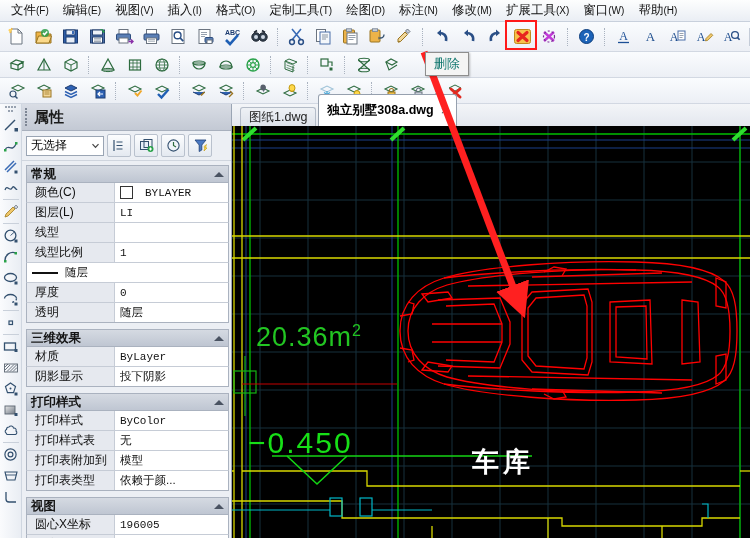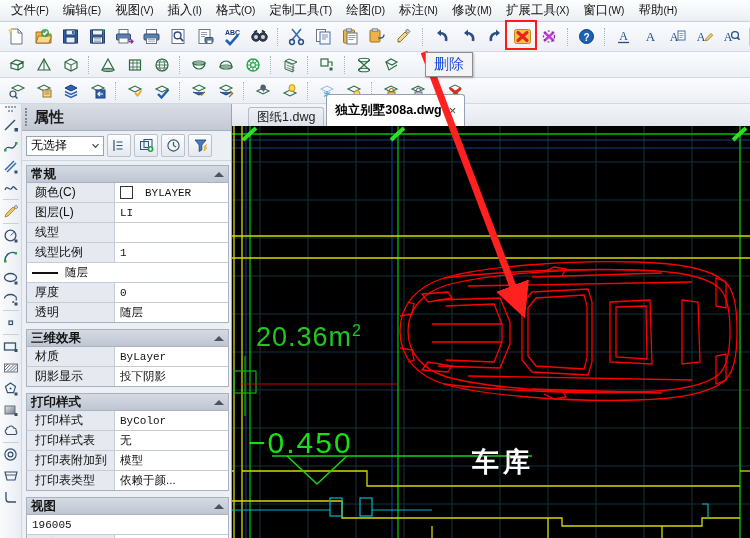--- a/index.html
+++ b/index.html
@@ -84,21 +84,21 @@
     font-size:12px;color:#101010;}
   .pval{flex:1;background:#fff;display:flex;align-items:center;padding-left:5px;
     box-sizing:border-box;font-size:11.5px;color:#111;gap:4px;overflow:hidden;white-space:nowrap;}
   .pval.mono{font-family:"Liberation Mono",monospace;font-size:11px;gap:12px;}
   .colorbox{width:11px;height:11px;border:1px solid #333;background:#fff;flex:none;}
   .lw-line{display:inline-block;width:26px;height:0;border-top:2px solid #111;margin-right:3px;vertical-align:middle;}
 
   
   #doc-tabs{position:absolute;left:232px;top:104px;width:518px;height:22px;
     background:linear-gradient(#f3f5f8,#e3e7ee);display:flex;align-items:flex-end;
-    padding-left:16px;box-sizing:border-box;}
+    padding-left:8px;box-sizing:border-box;}
   .dtab{height:19px;display:flex;align-items:center;padding:0 8px;font-size:12.5px;
     border:1px solid #b4bcc8;border-bottom:none;border-radius:3px 3px 0 0;
     background:linear-gradient(#eef1f5,#dde2ea);color:#222;margin-right:2px;box-sizing:border-box;}
   .dtab.active{background:#fff;height:32px;font-weight:bold;color:#000;border-color:#96a0ae;}
   .dtab .tclose{margin-left:7px;font-size:13px;color:#444;font-weight:normal;}
 
   #canvas{position:absolute;left:232px;top:126px;width:518px;height:412px;
     background:#000;overflow:hidden;}
   #canvas svg{position:absolute;left:0;top:0;}
 
@@ -107,21 +107,21 @@
   #lbl-area .sup{font-size:16px;vertical-align:super;}
   #lbl-elev{left:16px;top:300px;font-size:30px;color:#17e017;letter-spacing:2px;}
   #lbl-garage{left:240px;top:318px;font-size:27px;color:#ffffff;letter-spacing:4px;font-weight:bold;}
 
   
   #annotation{position:absolute;left:0;top:0;width:750px;height:538px;pointer-events:none;}
 
   
   #tooltip{position:absolute;left:425px;top:52px;
     background:#f4f4f4;border:1px solid #8e8e8e;padding:2px 8px;
-    font-size:15px;color:#1d4ed8;box-shadow:1px 1px 2px rgba(0,0,0,.25);}
+    font-size:13px;color:#0f766e;box-shadow:1px 1px 2px rgba(0,0,0,.25);}
 </style>
 </head>
 <body>
 
 <div id="app">
 
   <div id="menubar">
       <div class="menu-item"><span>文件</span><span class="mn">(F)</span></div>
       <div class="menu-item"><span>编辑</span><span class="mn">(E)</span></div>
       <div class="menu-item"><span>视图</span><span class="mn">(V)</span></div>
@@ -789,20 +789,21 @@
             <div class="pname">打印表类型</div>
             <div class="pval">依赖于颜...</div>
           </div>
         </div>
         <div class="sec">
           <div class="sec-head">
             <span>视图</span>
             <span class="caret"></span>
           </div>
           <div class="prow">
+            <div class="pname">圆心X坐标</div>
             <div class="pval mono">196005</div>
           </div>
           <div class="prow">
             <div class="pname">圆心Y坐标</div>
             <div class="pval mono">-15286</div>
           </div>
         </div>
       </div>
   </div>
 

